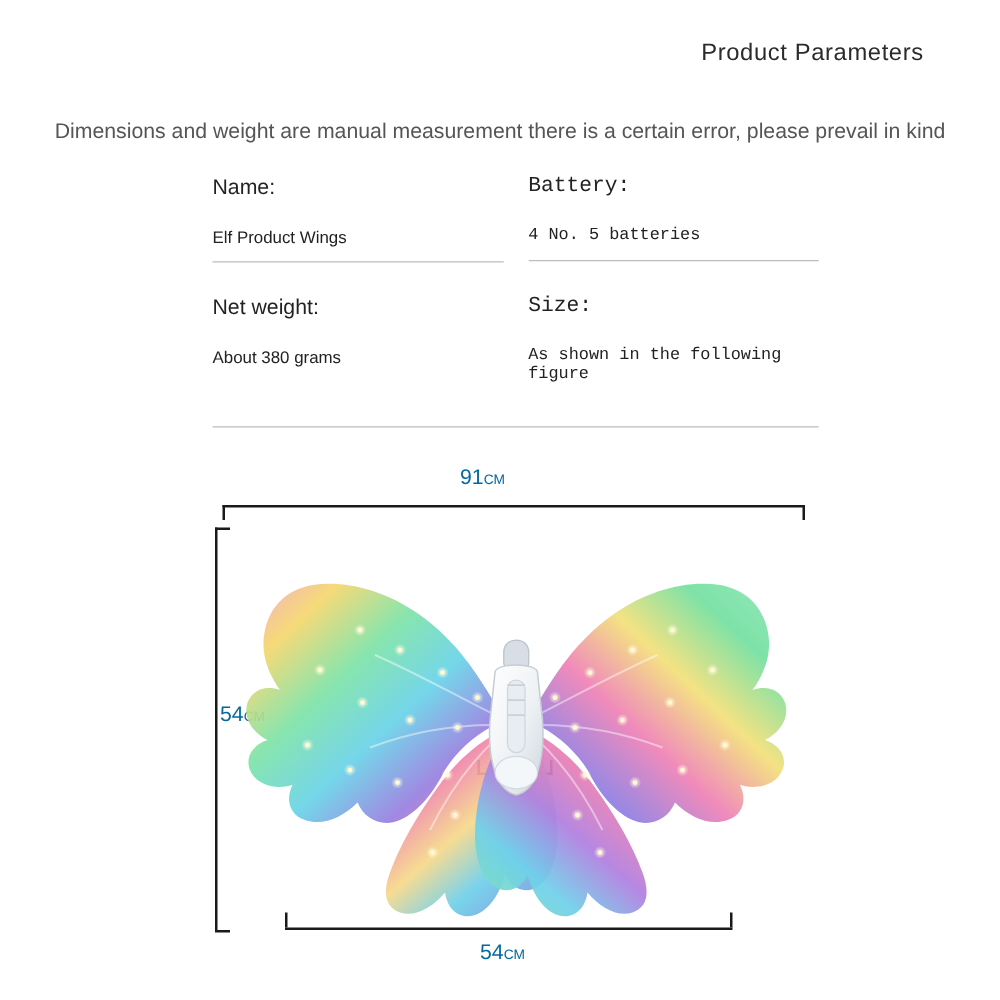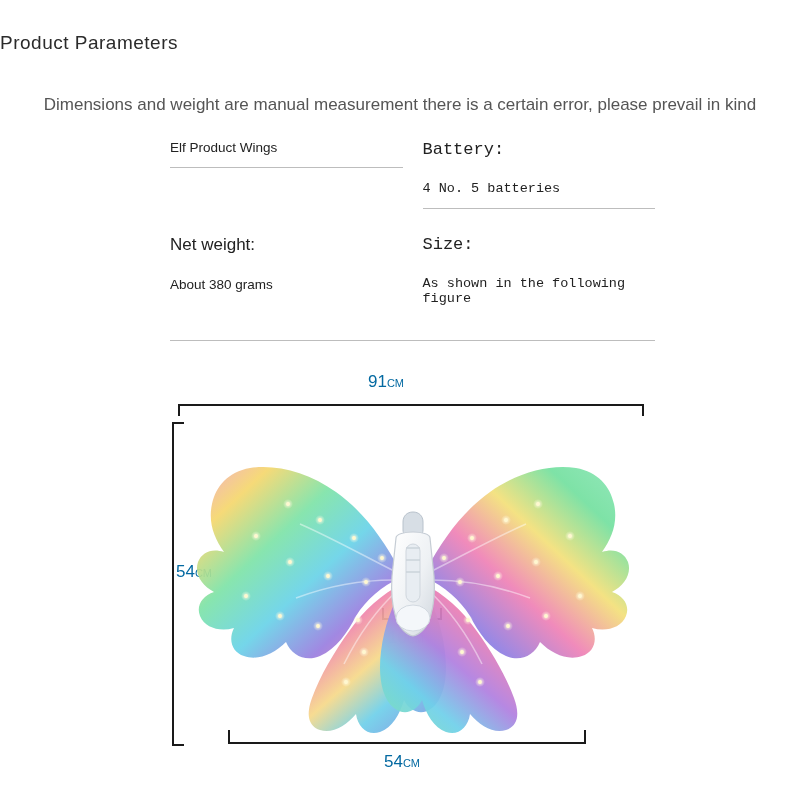--- a/index.html
+++ b/index.html
@@ -18,21 +18,21 @@
   .page {
     position: relative;
     width: 800px;
     height: 800px;
   }
   .title {
     position: absolute;
     top: 32px;
     left: 0;
     width: 739px;
-    text-align: left;
+    text-align: right;
     font-size: 19px;
     color: #2b2b2b;
     letter-spacing: 0.5px;
   }
   .subtitle {
     position: absolute;
     top: 95px;
     left: 0;
     width: 800px;
     text-align: center;
@@ -125,20 +125,21 @@
 
 <div class="page">
 
   <div class="title">Product Parameters</div>
   <div class="subtitle">Dimensions and weight are manual measurement there is a certain error, please prevail in kind</div>
 
   <div class="spec-table">
 
     <div class="spec-row">
       <div class="spec-cell left">
+        <div class="spec-label">Name:</div>
         <div class="spec-value">Elf Product Wings</div>
         <div class="rule"></div>
       </div>
       <div class="spec-cell right">
         <div class="spec-label">Battery:</div>
         <div class="spec-value">4 No. 5 batteries</div>
         <div class="rule"></div>
       </div>
     </div>
 

